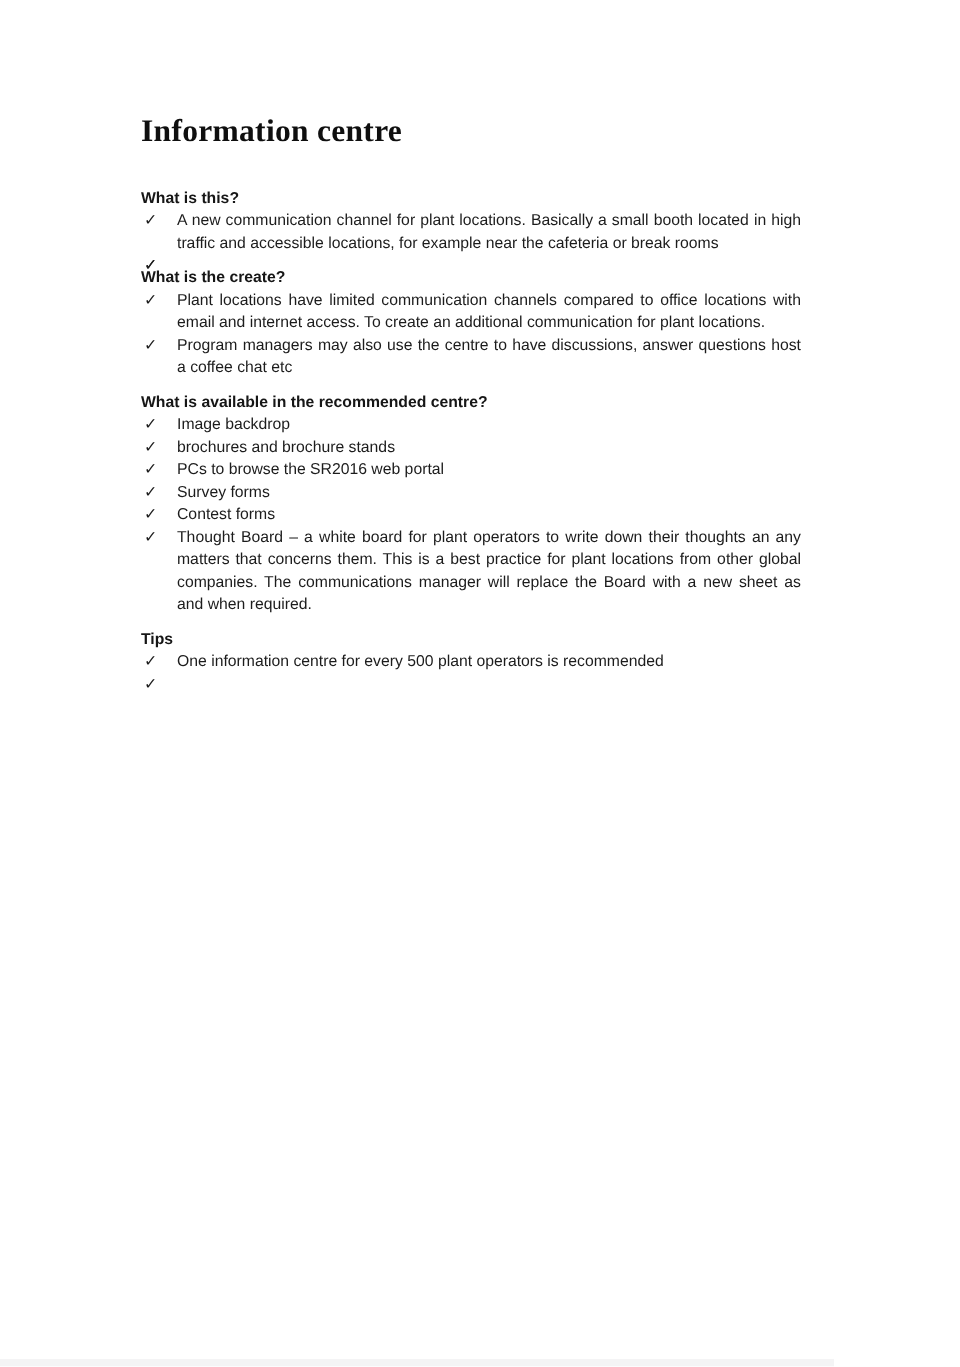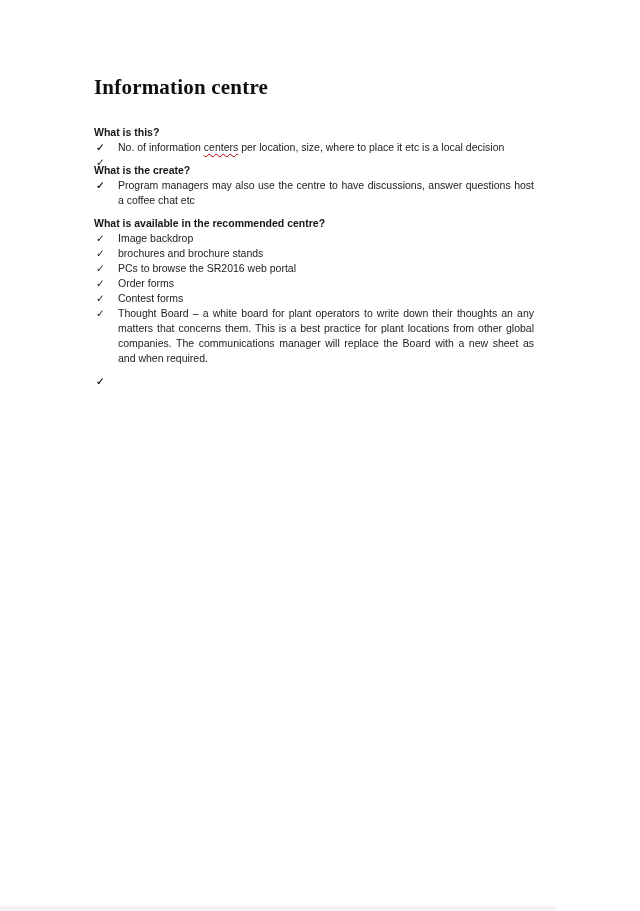--- a/index.html
+++ b/index.html
@@ -85,45 +85,46 @@
 </head>
 <body>
 
 <div class="page">
   <div class="content">
     <h1 class="doc-title">Information centre</h1>
     <div>
         <section class="section">
           <h2 class="section-heading">What is this?</h2>
           <ul class="bullet-list">
+            <li class="bullet-item"><span class="check">✓</span><span><span>A new communication channel for plant locations. Basically a small booth located in high traffic and accessible locations, for example near the cafeteria or break rooms</span></span></li>
             <li class="bullet-item"><span class="check">✓</span></li>
-            <li class="bullet-item"><span class="check">✓</span><span><span>No. of information </span><span class="misspelled">centers</span><span> per location, size, where to place it etc is a local decision</span></span></li>
             <li class="bullet-item"><span class="check">✓</span></li>
           </ul>
         </section>
         <section class="section">
           <h2 class="section-heading">What is the create?</h2>
           <ul class="bullet-list">
-            <li class="bullet-item"><span class="check">✓</span></li>
+            <li class="bullet-item"><span class="check">✓</span><span><span>Plant locations have limited communication channels compared to office locations with email and internet access. To create an additional communication for plant locations.</span></span></li>
             <li class="bullet-item"><span class="check">✓</span><span><span>Program managers may also use the centre to have discussions, answer questions host a coffee chat etc</span></span></li>
           </ul>
         </section>
         <section class="section">
           <h2 class="section-heading">What is available in the recommended centre?</h2>
           <ul class="bullet-list">
             <li class="bullet-item"><span class="check">✓</span><span><span>Image backdrop</span></span></li>
             <li class="bullet-item"><span class="check">✓</span><span><span>brochures and brochure stands</span></span></li>
             <li class="bullet-item"><span class="check">✓</span><span><span>PCs to browse the SR2016 web portal</span></span></li>
-            <li class="bullet-item"><span class="check">✓</span><span><span>Order forms</span></span></li>
+            <li class="bullet-item"><span class="check">✓</span><span><span>Survey forms</span></span></li>
             <li class="bullet-item"><span class="check">✓</span><span><span>Contest forms</span></span></li>
             <li class="bullet-item"><span class="check">✓</span><span><span>Thought Board – a white board for plant operators to write down their thoughts an any matters that concerns them. This is a best practice for plant locations from other global companies. The communications manager will replace the Board with a new sheet as and when required.</span></span></li>
           </ul>
         </section>
         <section class="section">
+          <h2 class="section-heading">Tips</h2>
           <ul class="bullet-list">
-            <li class="bullet-item"><span class="check">✓</span></li>
+            <li class="bullet-item"><span class="check">✓</span><span><span>One information centre for every 500 plant operators is recommended</span></span></li>
             <li class="bullet-item"><span class="check">✓</span></li>
           </ul>
         </section>
       </div>
   </div>
   <div class="page-bottom-edge"></div>
 </div>
 
 </body></html>

